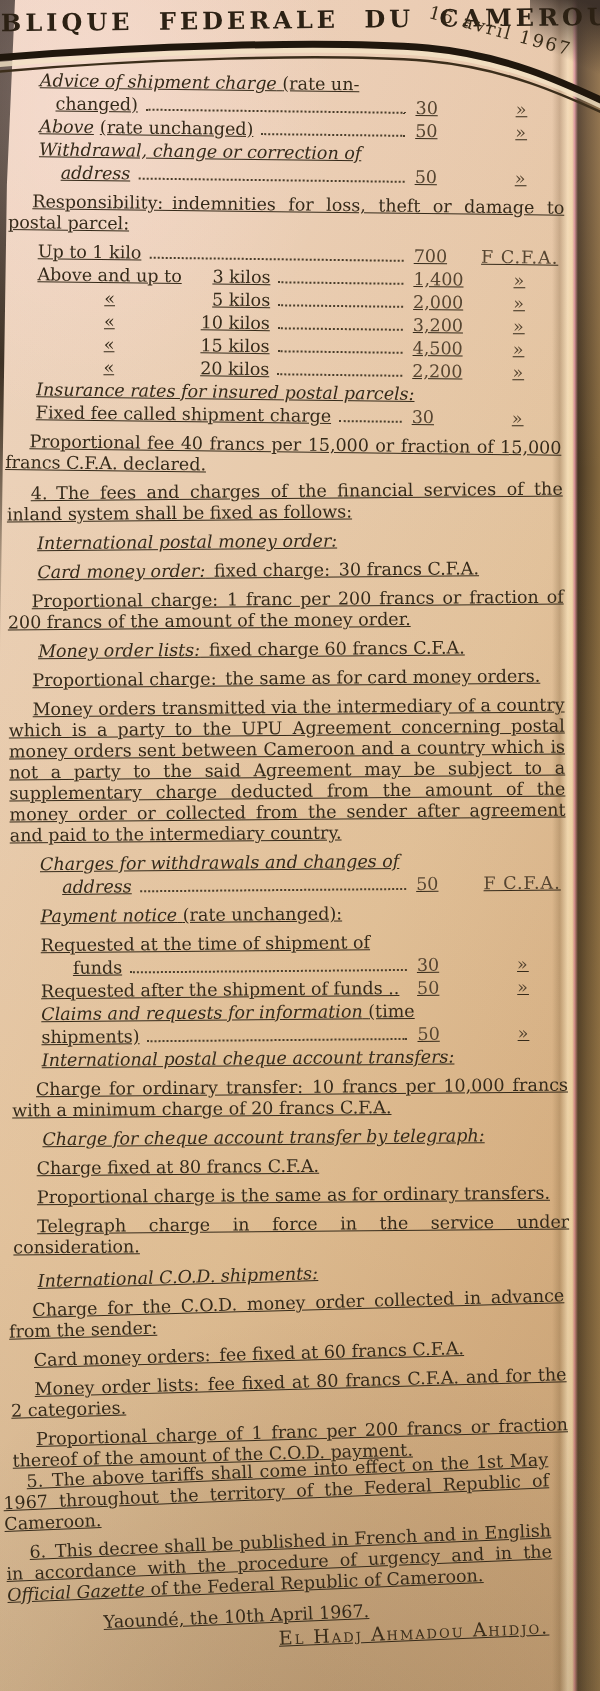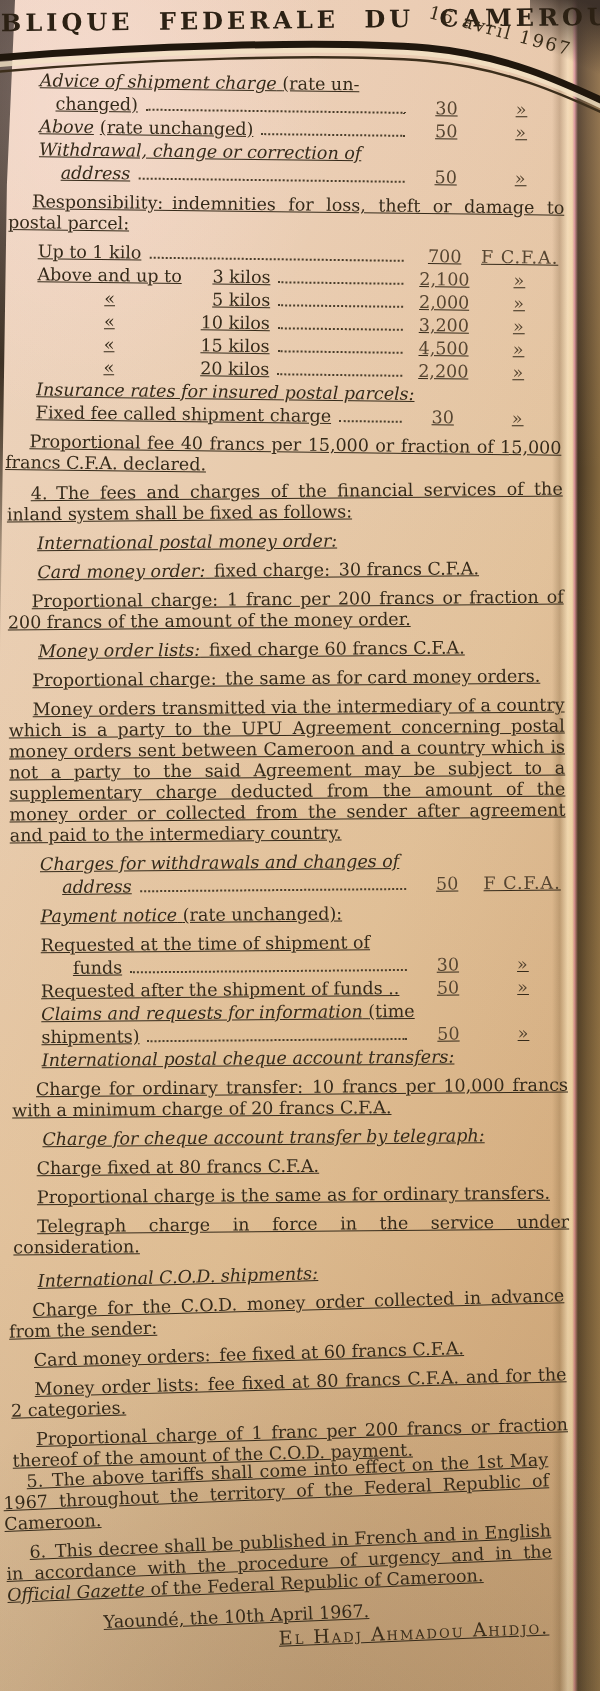--- a/index.html
+++ b/index.html
@@ -61,21 +61,21 @@
   .it { font-style:italic; }
   .gap { margin-left:6px; }
   .ml30 { margin-left:30px; }
   .ml46 { margin-left:46px; }
   .ml52 { margin-left:52px; }
   .ml62 { margin-left:62px; }
   .h-it { font-style:italic; margin-left:30px; }
   .para { text-indent:24px; text-align:justify; }
   .dots { flex:1; min-width:24px; border-bottom:2px dotted #4a3e2b; margin:0 10px 5px 8px; }
   .nodots { flex:1; }
-  .amt { width:62px; text-align:center; color:#564531; }
+  .amt { width:62px; text-align:left; color:#564531; }
   .unit { width:88px; text-align:center; color:#564531; letter-spacing:1px; white-space:nowrap; }
   .kprefix { width:145px; }
   .kprefix.c { text-align:center; }
   .kweight { width:88px; text-align:right; }
   .dateline { margin:10px 0 2px 95px; }
   .sig { text-align:right; margin:2px 6px 0 0; font-variant:small-caps; letter-spacing:2px; font-size:19px; color:#3a2d1a; }
 </style>
 </head>
 <body>
 
@@ -126,21 +126,21 @@
         <div class="trow ml30 tight">
           <span>Up to 1 kilo</span>
           <span class="dots"></span>
           <span class="amt">700</span>
           <span class="unit">F C.F.A.</span>
         </div>
         <div class="trow ml30 tight">
           <span class="kprefix">Above and up to</span>
           <span class="kweight">3 kilos</span>
           <span class="dots"></span>
-          <span class="amt">2,100</span>
+          <span class="amt">1,400</span>
           <span class="unit">»</span>
         </div>
         <div class="trow ml30 tight">
           <span class="kprefix c">«</span>
           <span class="kweight">5 kilos</span>
           <span class="dots"></span>
           <span class="amt">2,000</span>
           <span class="unit">»</span>
         </div>
         <div class="trow ml30 tight">

